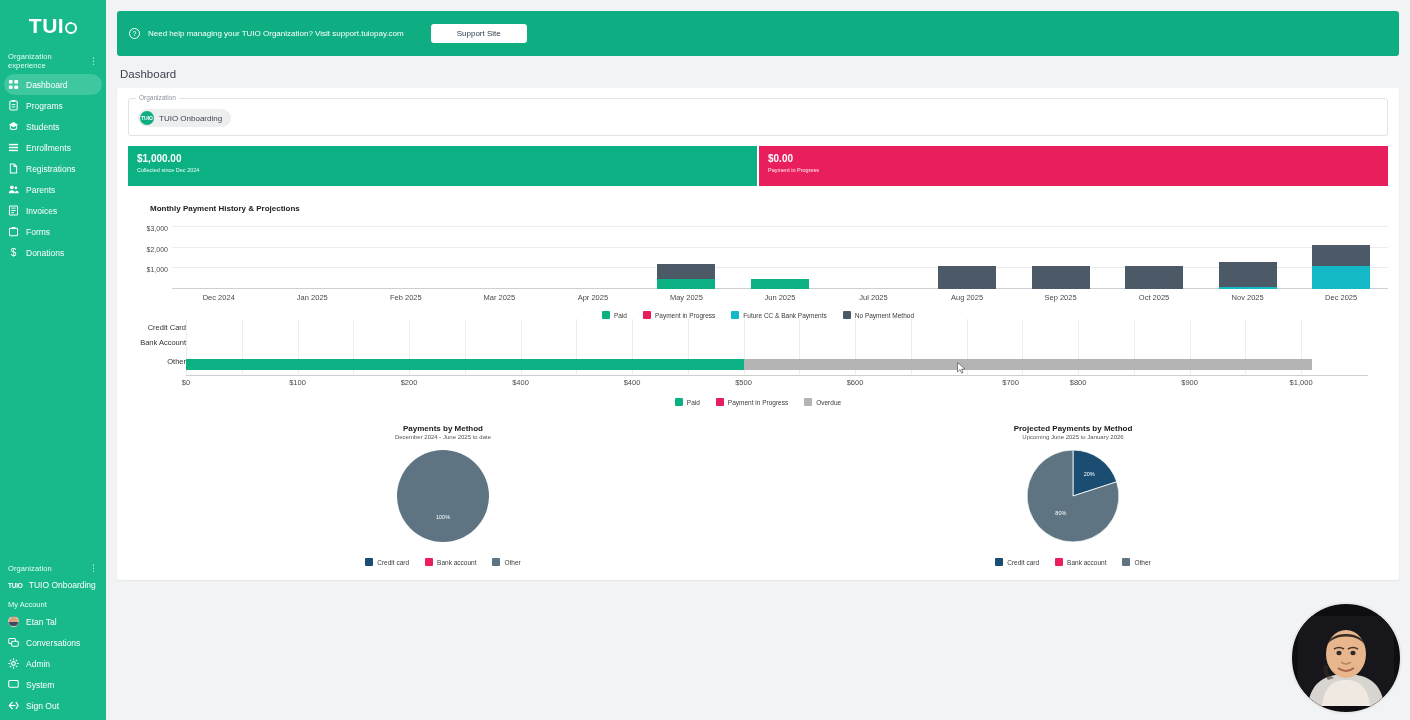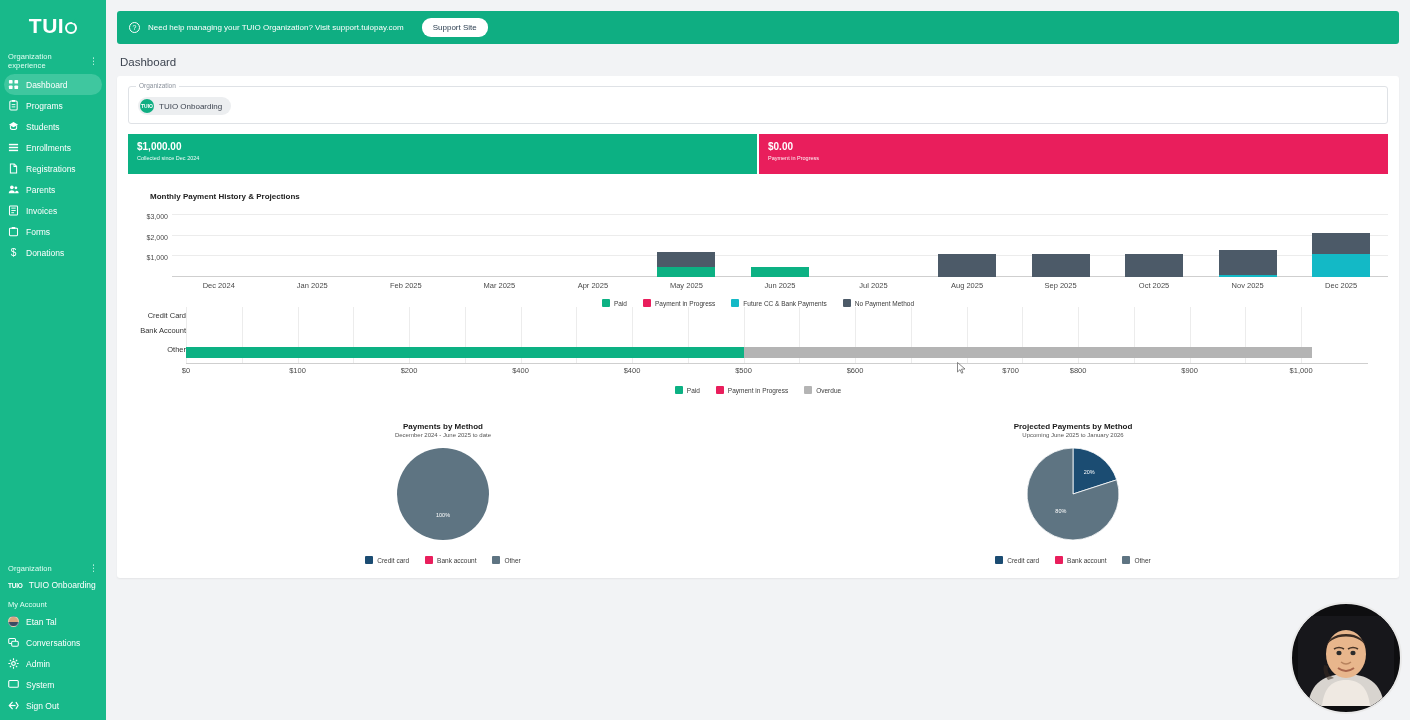--- a/index.html
+++ b/index.html
@@ -54,31 +54,31 @@
   .org-row .tuio-mini { font-size: 6.5px; font-weight: bold; letter-spacing: -.2px; }
   .avatar-s {
     width: 11px; height: 11px; border-radius: 50%;
     background: linear-gradient(#d8a57e 0 55%, #3b4a63 55% 100%);
     flex: 0 0 11px; border: .5px solid rgba(255,255,255,.4);
   }
 
   
   .main { flex: 1 1 auto; height: 720px; background: #f2f3f5; position: relative; }
   .banner {
-    margin: 11px 11px 0 11px; height: 33px; background: #0fae82;
+    margin: 11px 11px 0 11px; height: 45px; background: #0fae82;
     border-radius: 3px; display: flex; align-items: center;
     padding: 0 12px; gap: 8px; color: #fff; font-size: 8px;
   }
   .banner .qmark {
     width: 11px; height: 11px; border: 1.1px solid #fff; border-radius: 50%;
     display: flex; align-items: center; justify-content: center; font-size: 7px; flex: 0 0 11px;
   }
   .support-btn {
-    background: #fff; color: #2c3e50; border: none; border-radius: 9px;
-    padding: 5px 11px; font-size: 8px; margin-left: 10px; cursor: pointer;
+    background: #fff; color: #2c3e50; border: none; border-radius: 3px;
+    padding: 5px 26px; font-size: 8px; margin-left: 19px; cursor: pointer;
     font-family: inherit;
   }
   .page-title { padding: 12px 0 8px 14px; font-size: 11.5px; color: #3d4450; }
   .card {
     margin: 0 11px; background: #fff; border-radius: 3px;
     padding: 10px 11px 14px 11px;
     box-shadow: 0 1px 2px rgba(0,0,0,.06);
   }
 
   .org-box {
@@ -127,21 +127,21 @@
   
   .hplot { position: relative; margin-left: 0; }
   .hrow-lbl { position: absolute; right: 100%; white-space: nowrap; font-size: 7.5px; color: #333; text-align: right; }
   .vgrid { position: absolute; top: 0; width: 1px; background: #ececec; }
   .hbar { position: absolute; display: flex; }
   .hseg { height: 100%; }
   .hxlabels { position: relative; height: 14px; }
   .hxlabels span { position: absolute; font-size: 7.5px; color: #4a4a4a; transform: translateX(-50%); top: 3px; }
 
   
-  .pies { display: flex; margin-top: 28px; }
+  .pies { display: flex; margin-top: 18px; }
   .pie-block { flex: 1 1 0; display: flex; flex-direction: column; align-items: center; }
   .pie-h { font-size: 8px; font-weight: bold; color: #1a1a1a; }
   .pie-sub { font-size: 6px; color: #555; margin-top: 1px; }
   .pie-wrap { position: relative; width: 96px; height: 96px; margin-top: 8px; }
   .pie-svg { width: 96px; height: 96px; display: block; }
   .pie-lab { position: absolute; font-size: 5.5px; color: #fff; transform: translate(-50%,-50%); }
 
   
   .cursor { position: absolute; left: 851px; top: 362px; width: 9px; height: 12px; }
   .webcam {

